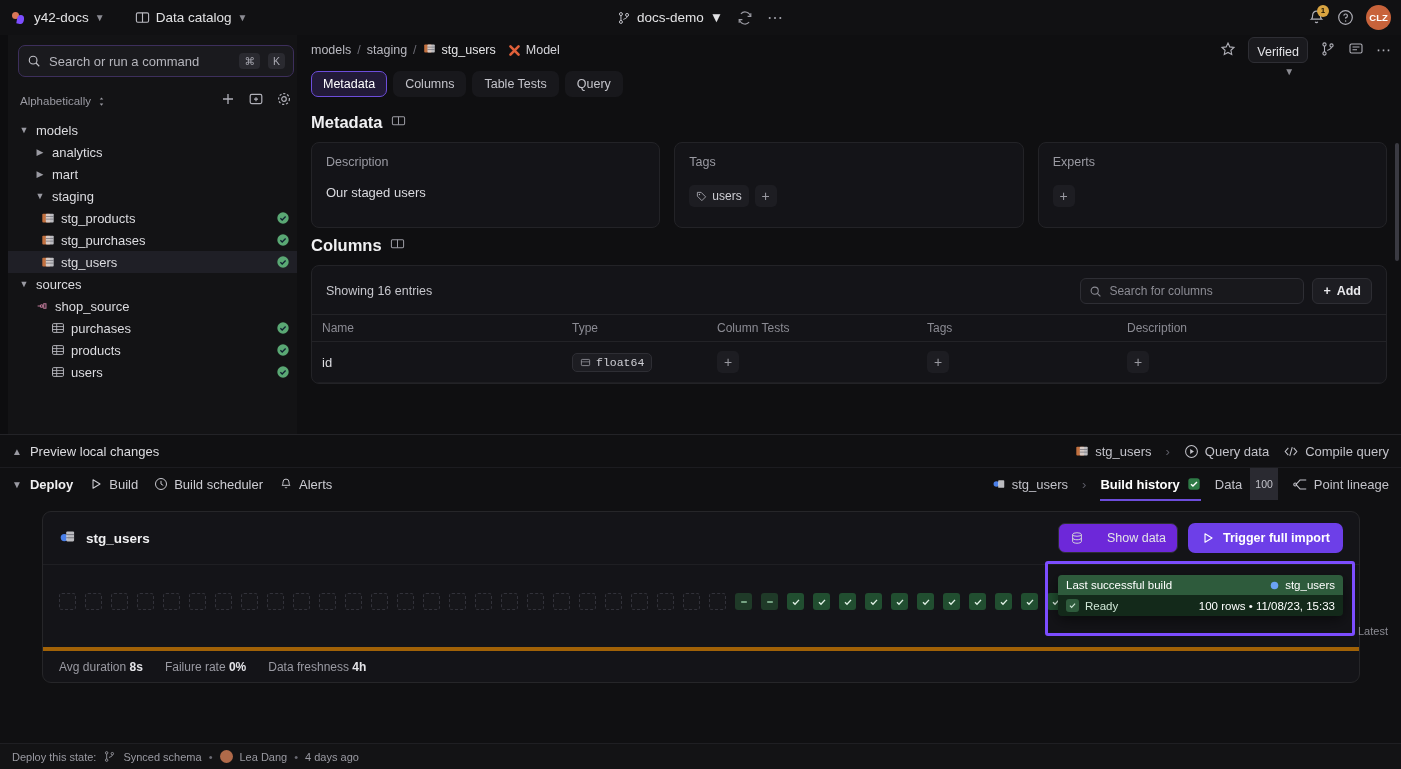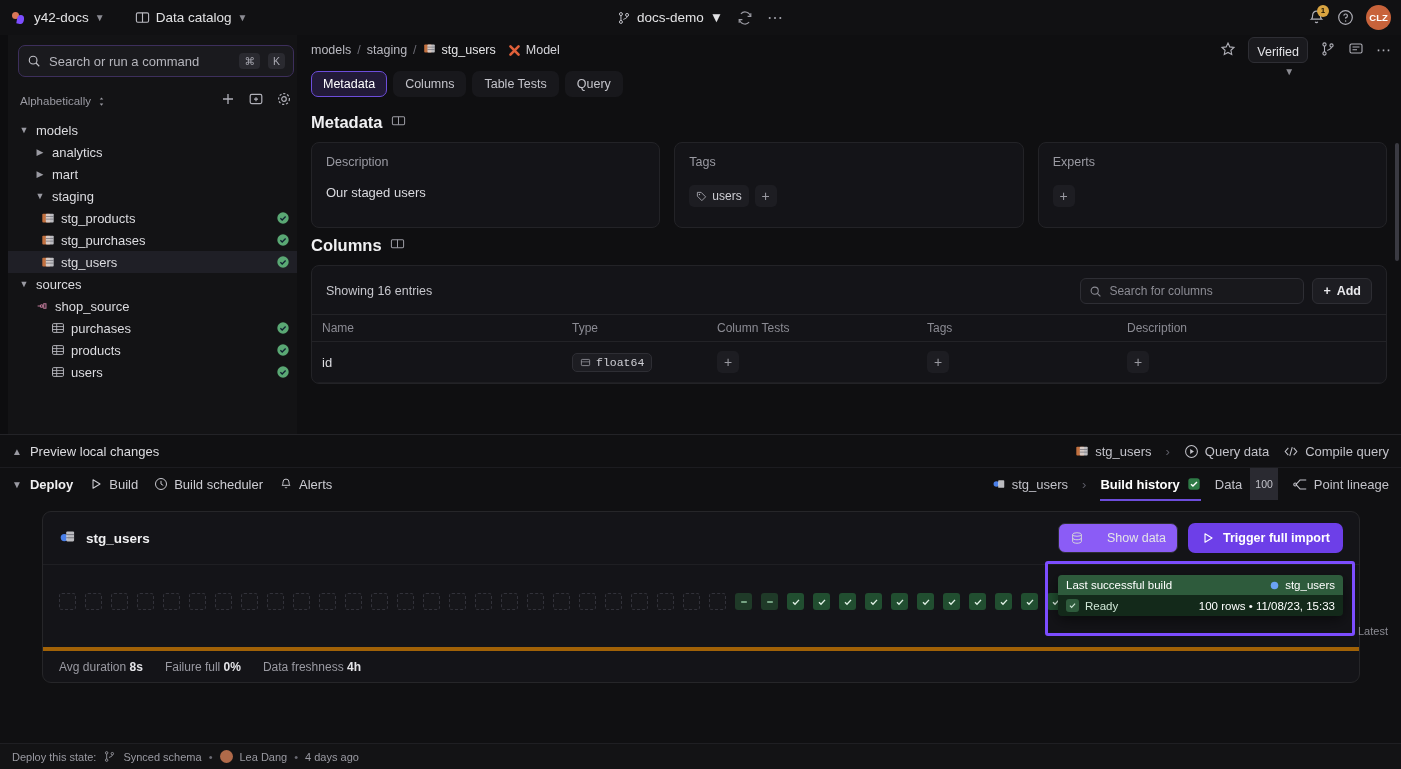--- a/index.html
+++ b/index.html
@@ -185,21 +185,21 @@
   }
 
   .buildcard {
     position: absolute; left: 42px; top: 76px; width: 1318px; height: 172px;
     background: #141418; border: 1px solid #262629; border-radius: 9px;
   }
   .bc-head { height: 53px; display: flex; align-items: center; padding: 0 16px; gap: 10px; border-bottom: 1px solid #1f1f23; }
   .bc-title { font-size: 13.5px; font-weight: bold; color: #f0f0f2; }
   .bc-head-right { margin-left: auto; display: flex; align-items: center; gap: 10px; }
   .btn-ghost {
-    height: 30px; border-radius: 7px; background: #8b5cf6; border: 1px solid #2e2e34;
+    height: 30px; border-radius: 7px; background: #6d28d9; border: 1px solid #2e2e34;
     display: flex; align-items: center; gap: 23px; padding: 0 11px; font-size: 12.5px; color: #e4e4e8; cursor: pointer;
   }
   .btn-primary {
     height: 30px; border-radius: 7px; background: #6d3fe8;
     display: flex; align-items: center; gap: 8px; padding: 0 13px;
     font-size: 12.5px; font-weight: bold; color: #fff; cursor: pointer;
   }
   .bc-body { position: relative; height: 82px; }
   .tiles {
     position: absolute; left: 16px; right: 16px; top: 28px;
@@ -885,21 +885,21 @@
               </svg>
             </div>
           </div>
       </div>
       <div class="bc-foot">
         <span>
           <span>Avg duration</span>
           <b>8s</b>
         </span>
         <span>
-          <span>Failure full</span>
+          <span>Failure rate</span>
           <b>0%</b>
         </span>
         <span>
           <span>Data freshness</span>
           <b>4h</b>
         </span>
       </div>
     </div>
 
     <div class="statusbar">

